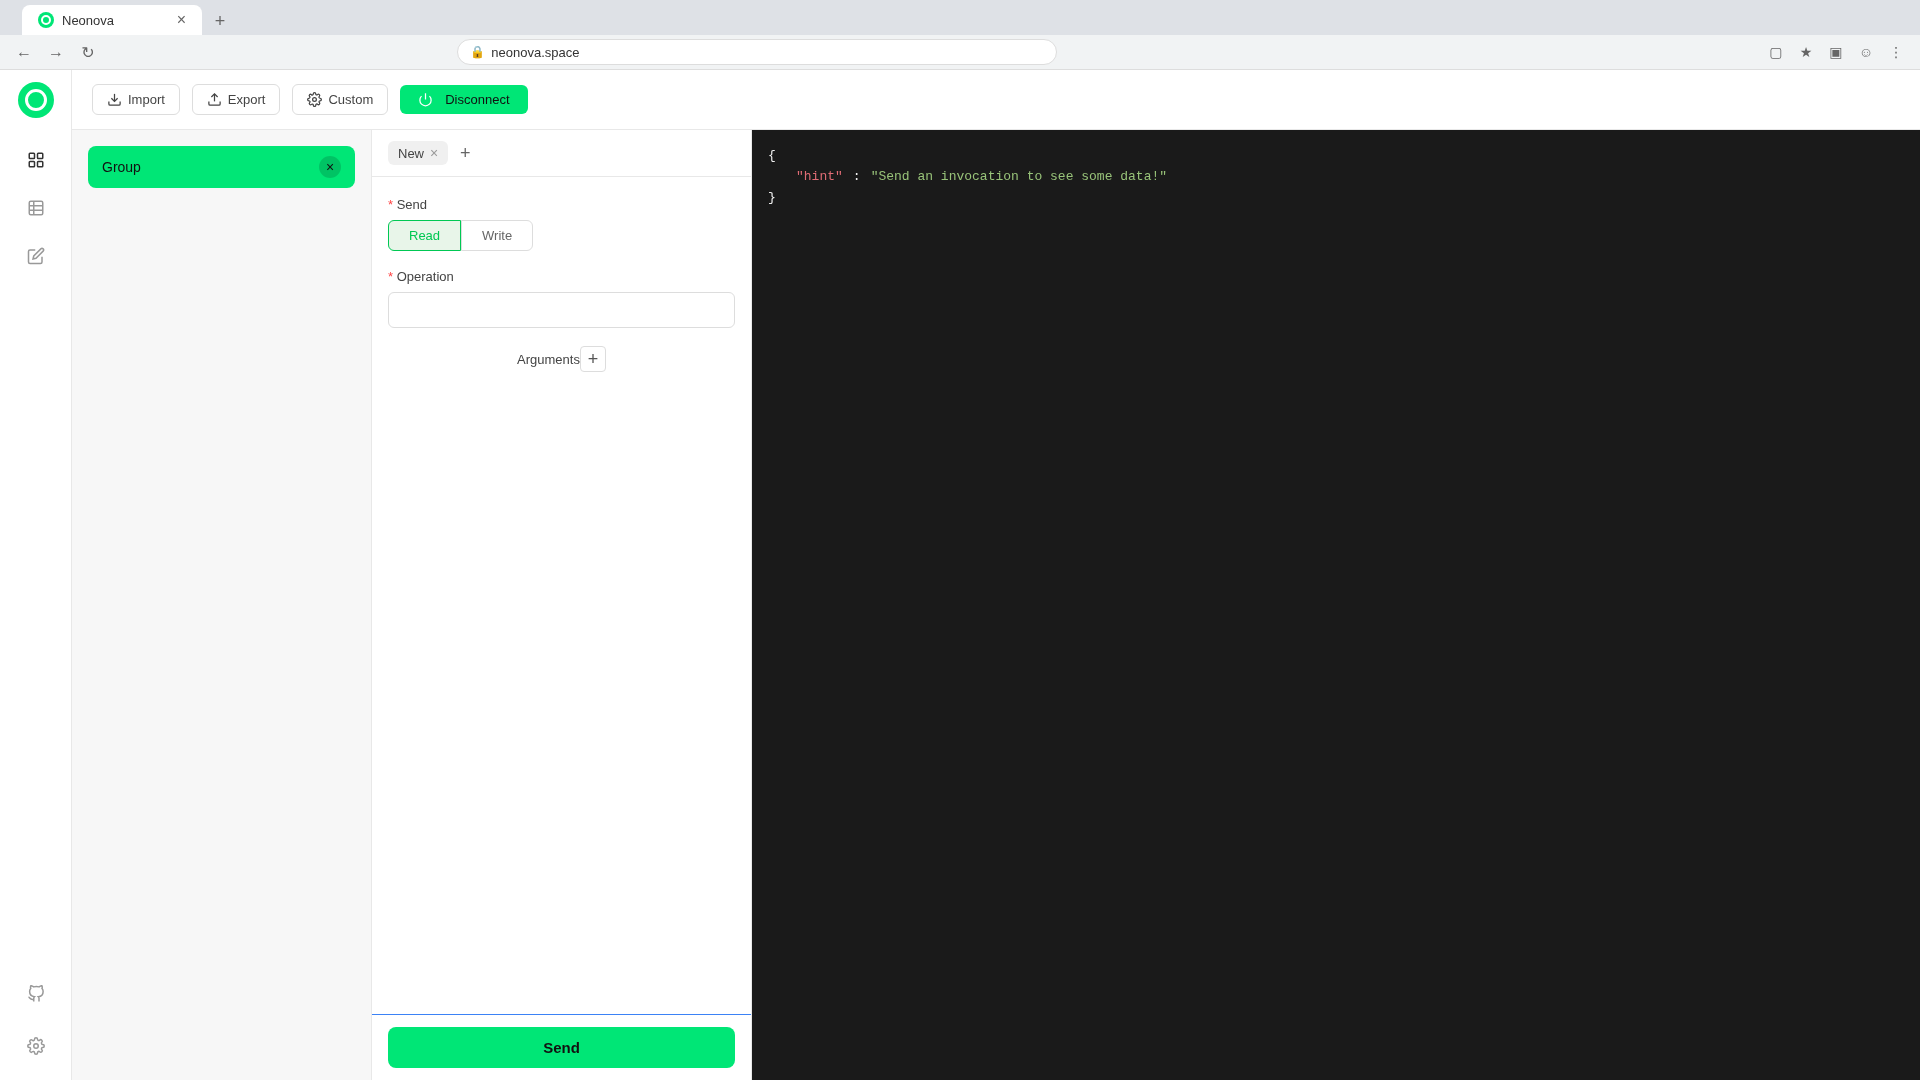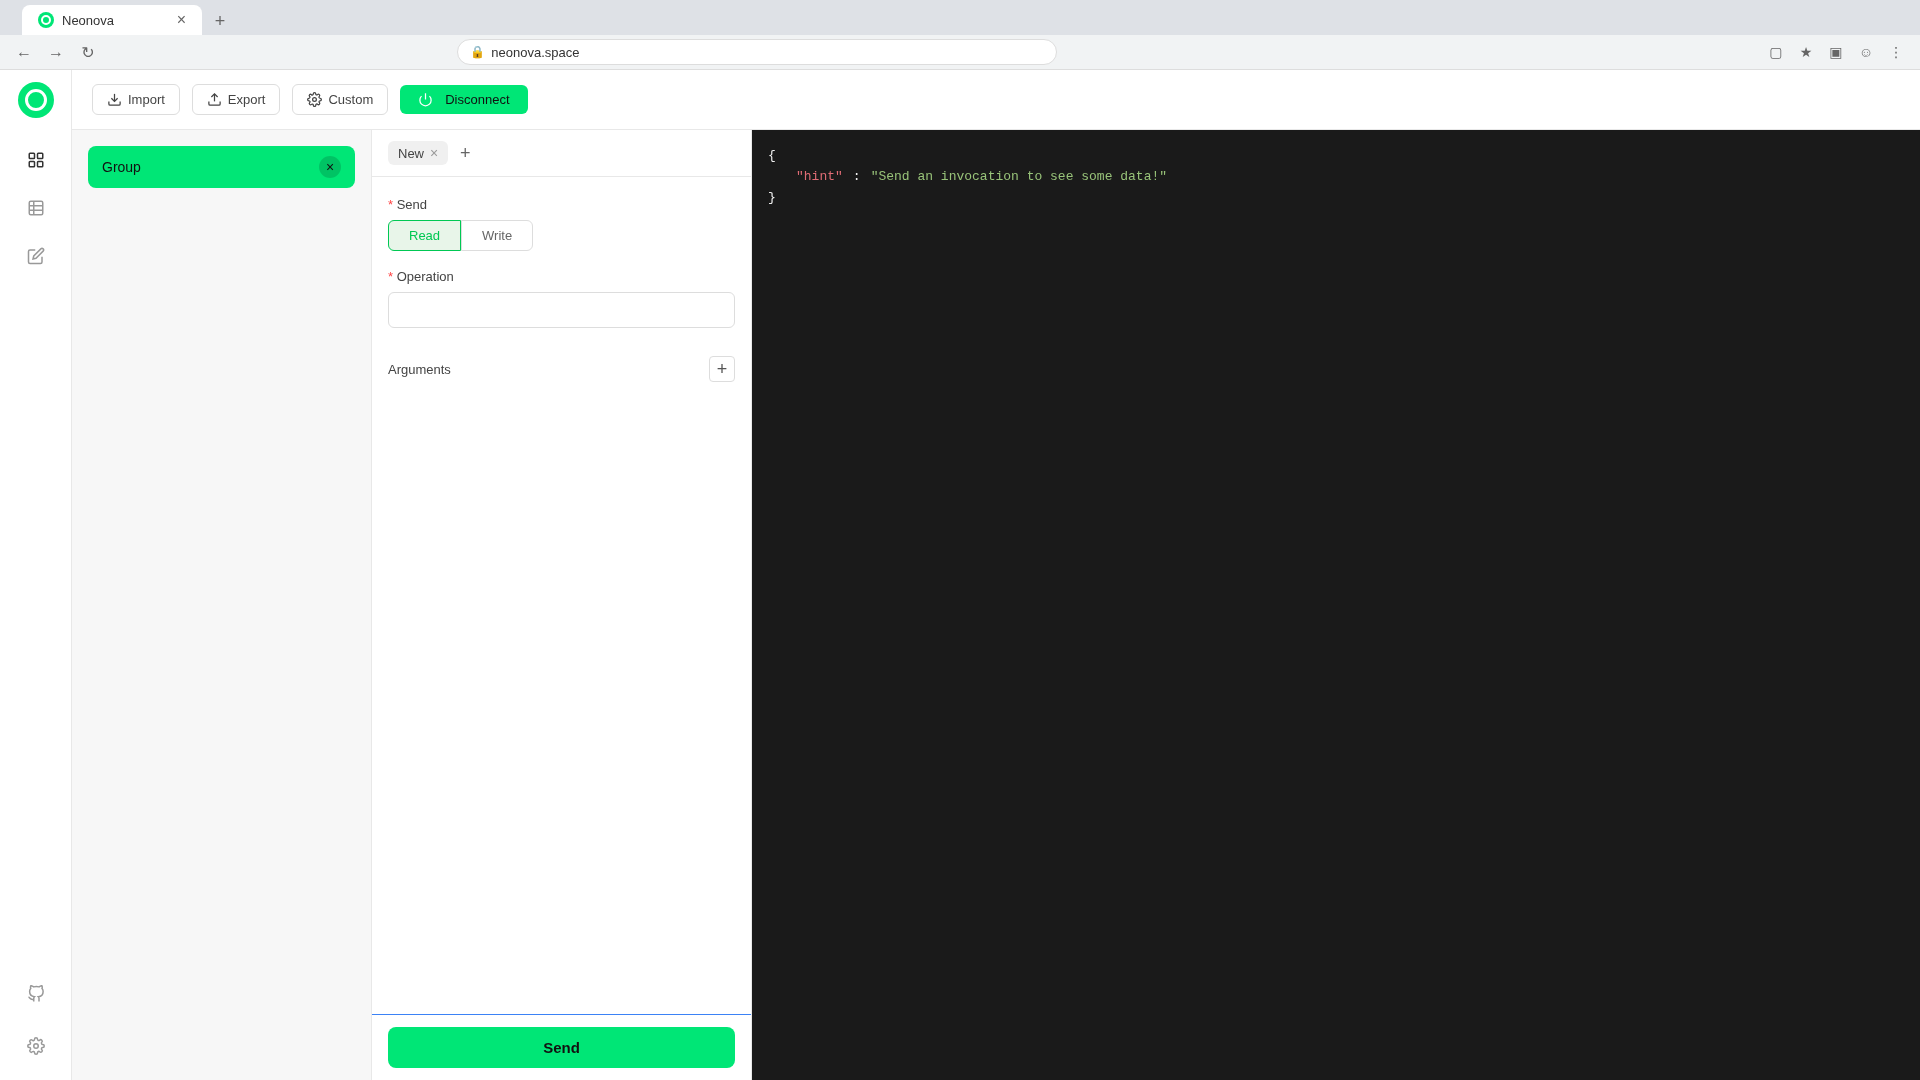--- a/index.html
+++ b/index.html
@@ -61,21 +61,21 @@
     .add-tab-btn { width: 26px; height: 26px; display: flex; align-items: center; justify-content: center; cursor: pointer; color: #666; font-size: 18px; border-radius: 4px; }
     .form-area { padding: 20px 16px; flex: 1; display: flex; flex-direction: column; gap: 18px; }
     .form-section { display: flex; flex-direction: column; gap: 8px; }
     .form-label { font-size: 13px; color: #444; font-weight: 500; }
     .type-buttons { display: flex; gap: 0; }
     .type-btn { padding: 7px 20px; border: 1px solid #ddd; background: white; font-size: 13px; cursor: pointer; color: #666; }
     .type-btn:first-child { border-radius: 6px 0 0 6px; }
     .type-btn:last-child { border-radius: 0 6px 6px 0; }
     .type-btn.active { background: #e8f5e9; border-color: #00c853; color: #00c853; font-weight: 500; }
     .form-input { width: 100%; height: 36px; border: 1px solid #ddd; border-radius: 6px; padding: 0 10px; font-size: 13px; color: #333; outline: none; }
-    .arguments-row { display: flex; align-items: center; justify-content: space-between; margin-top: 10px; }
+    .arguments-row { display: flex; align-items: center; justify-content: center; }
     .arguments-label { font-size: 13px; color: #444; font-weight: 500; }
     .add-arg-btn { width: 26px; height: 26px; display: flex; align-items: center; justify-content: center; cursor: pointer; color: #555; font-size: 18px; border: 1px solid #ddd; border-radius: 4px; }
     .send-btn-area { padding: 12px 16px; background: white; border-top: 1px solid #3b82f6; }
     .send-btn { width: 100%; padding: 12px; background: #00e676; border: none; border-radius: 8px; font-size: 15px; font-weight: 600; color: #111; cursor: pointer; }
 
     
     .right-panel { flex: 1; background: #1a1a1a; font-family: 'Courier New', monospace; font-size: 13px; padding: 16px; color: #f0f0f0; overflow: auto; }
     .json-line { display: flex; align-items: flex-start; gap: 8px; line-height: 1.6; }
     .json-brace { color: #f0f0f0; }
     .json-key { color: #e06c75; }

